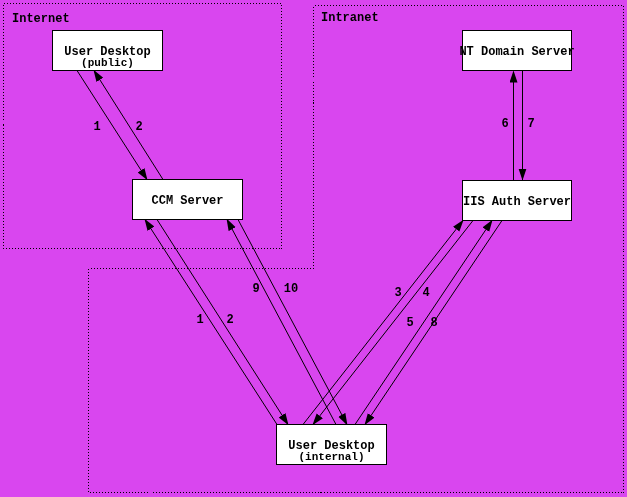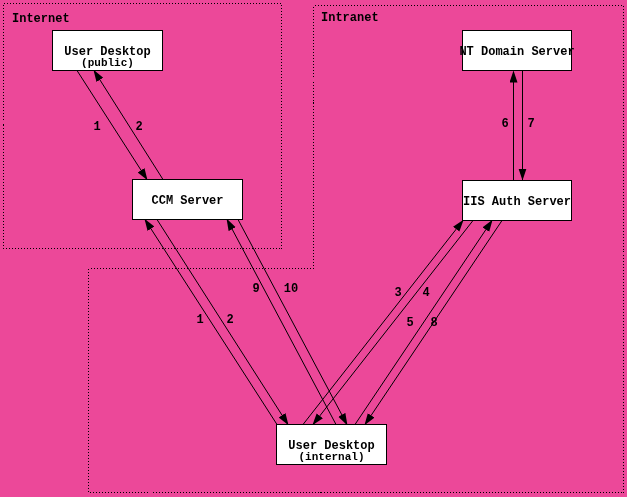--- a/index.html
+++ b/index.html
@@ -4,21 +4,21 @@
 <style>
   html, body {
     margin: 0;
     padding: 0;
     background: #ffffff;
   }
   .diagram-wrap {
     position: relative;
     width: 627px;
     height: 497px;
-    background: #ec4899;
+    background: #d946ef;
     overflow: hidden;
   }
   svg {
     display: block;
     width: 627px;
     height: 497px;
   }
   .zone-border {
     fill: none;
     stroke: #000000;

